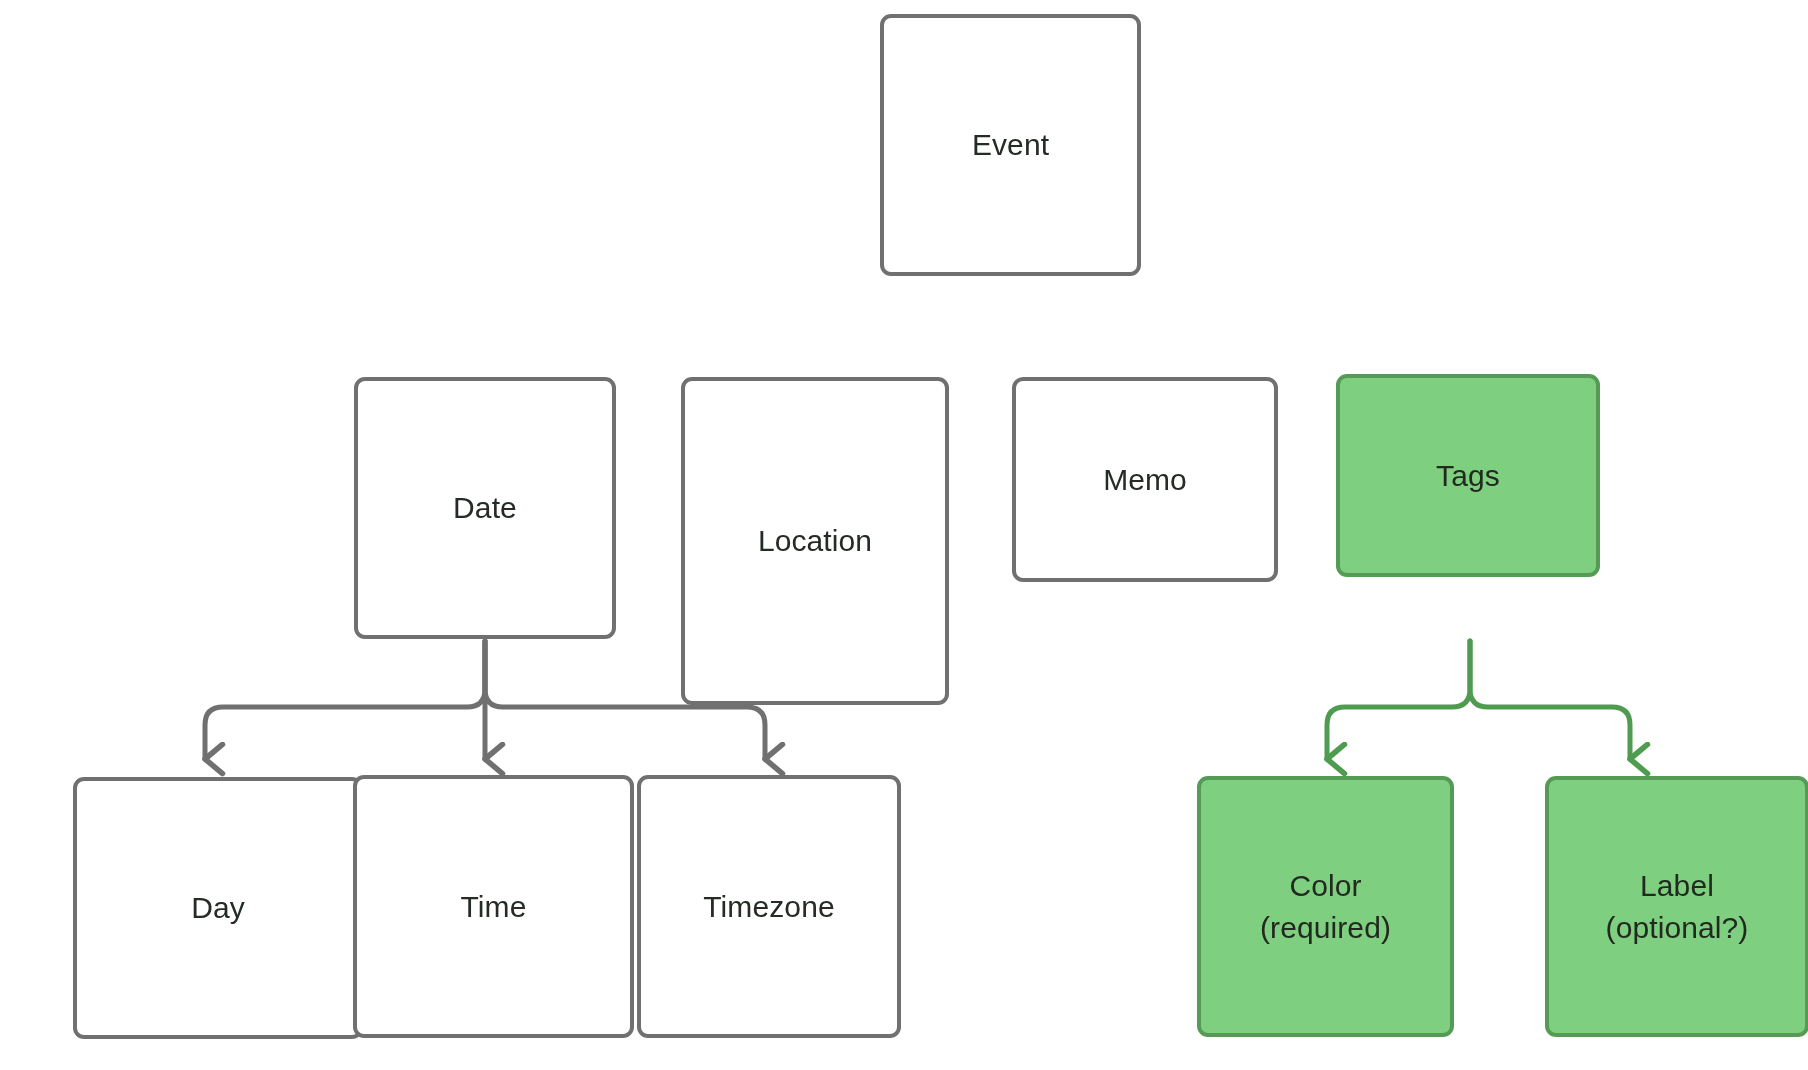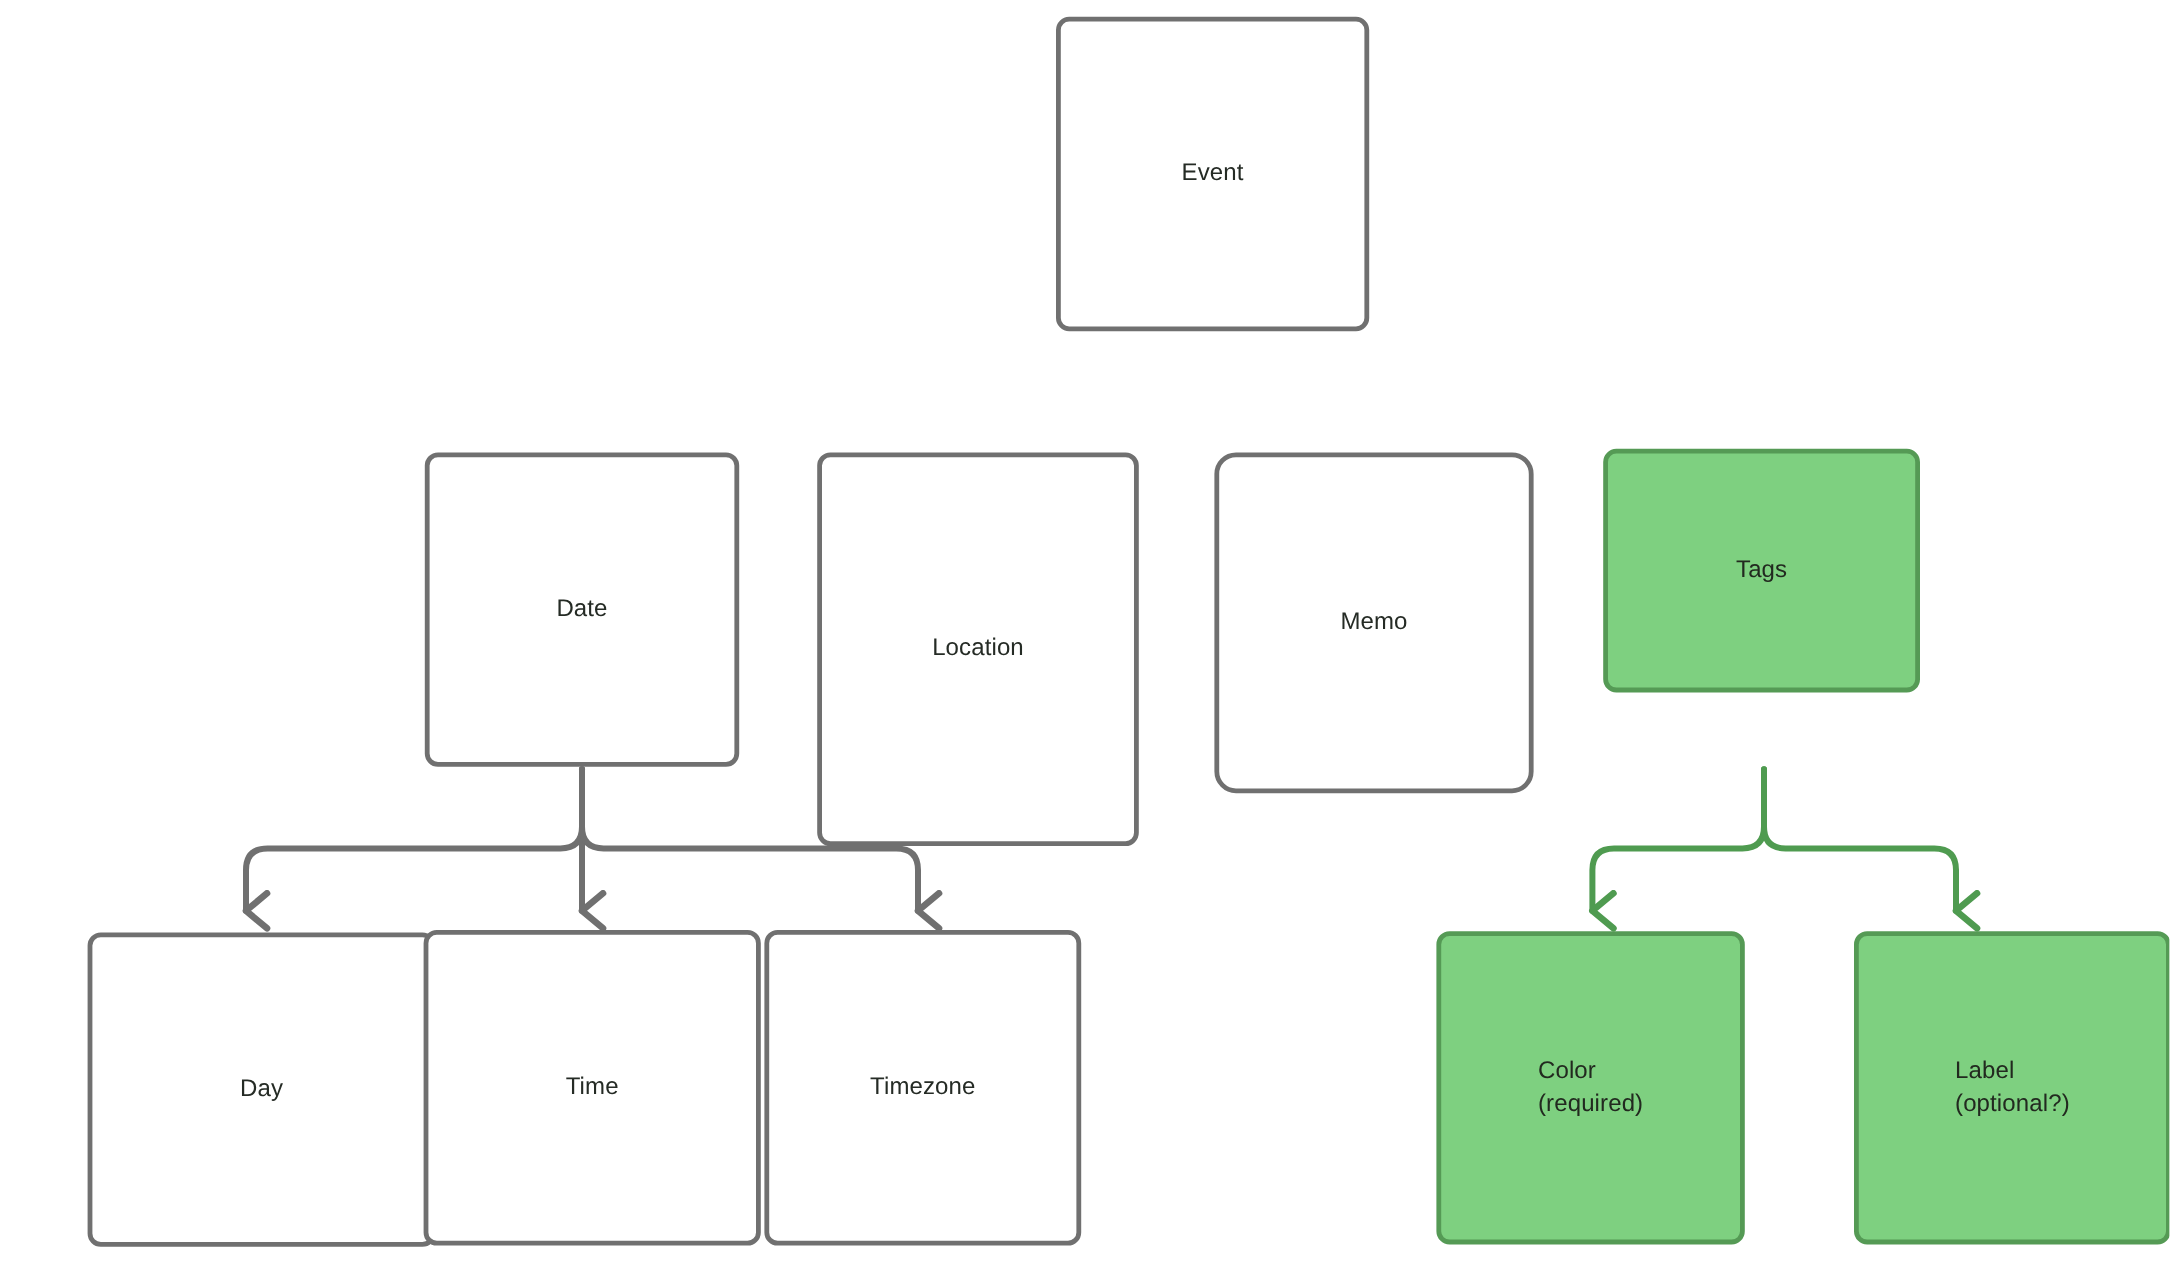--- a/index.html
+++ b/index.html
@@ -24,45 +24,45 @@
     width: 1808px;
     height: 1070px;
     pointer-events: none;
   }
   .node {
     position: absolute;
     box-sizing: border-box;
     display: flex;
     align-items: center;
     justify-content: center;
-    text-align: left;
+    text-align: center;
     border-style: solid;
     border-width: 4px;
     border-radius: 11px;
     background: #ffffff;
     border-color: #707070;
     color: #252b25;
-    font-size: 20px;
+    font-size: 30px;
     line-height: 1.38;
     letter-spacing: 0.1px;
   }
   .node .label {
     display: block;
     white-space: pre-line;
   }
   .node.green {
     background: #7ed080;
     border-color: #559a55;
     color: #22291f;
   }
   
   #node-event     { left: 880px;  top: 14px;   width: 261px; height: 262px; }
   #node-date      { left: 354px;  top: 377px;  width: 262px; height: 262px; }
   #node-location  { left: 681px;  top: 377px;  width: 268px; height: 328px; }
-  #node-memo      { left: 1012px; top: 377px;  width: 266px; height: 284px; border-radius: 18px; }
+  #node-memo      { left: 1012px; top: 377px;  width: 266px; height: 205px; }
   #node-tags      { left: 1336px; top: 374px;  width: 264px; height: 203px; }
   #node-day       { left: 73px;   top: 777px;  width: 290px; height: 262px; }
   #node-time      { left: 353px;  top: 775px;  width: 281px; height: 263px; }
   #node-timezone  { left: 637px;  top: 775px;  width: 264px; height: 263px; }
   #node-color     { left: 1197px; top: 776px;  width: 257px; height: 261px; }
   #node-label     { left: 1501px; top: 776px;  width: 264px; height: 261px; margin-left: 44px; }
 </style>
 </head>
 <body>
 

